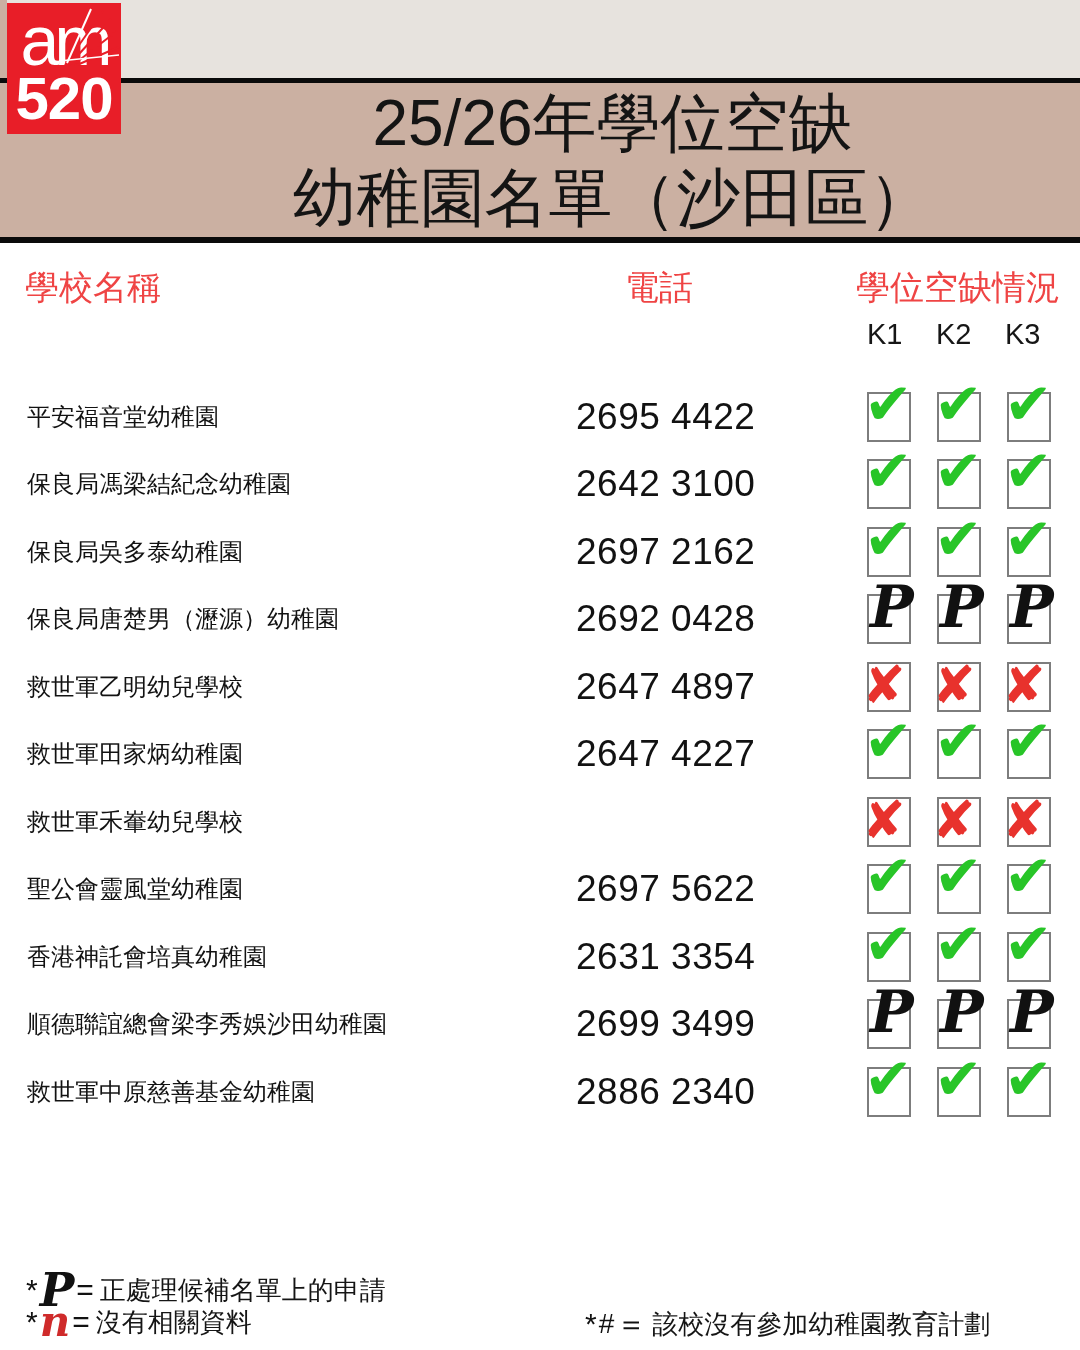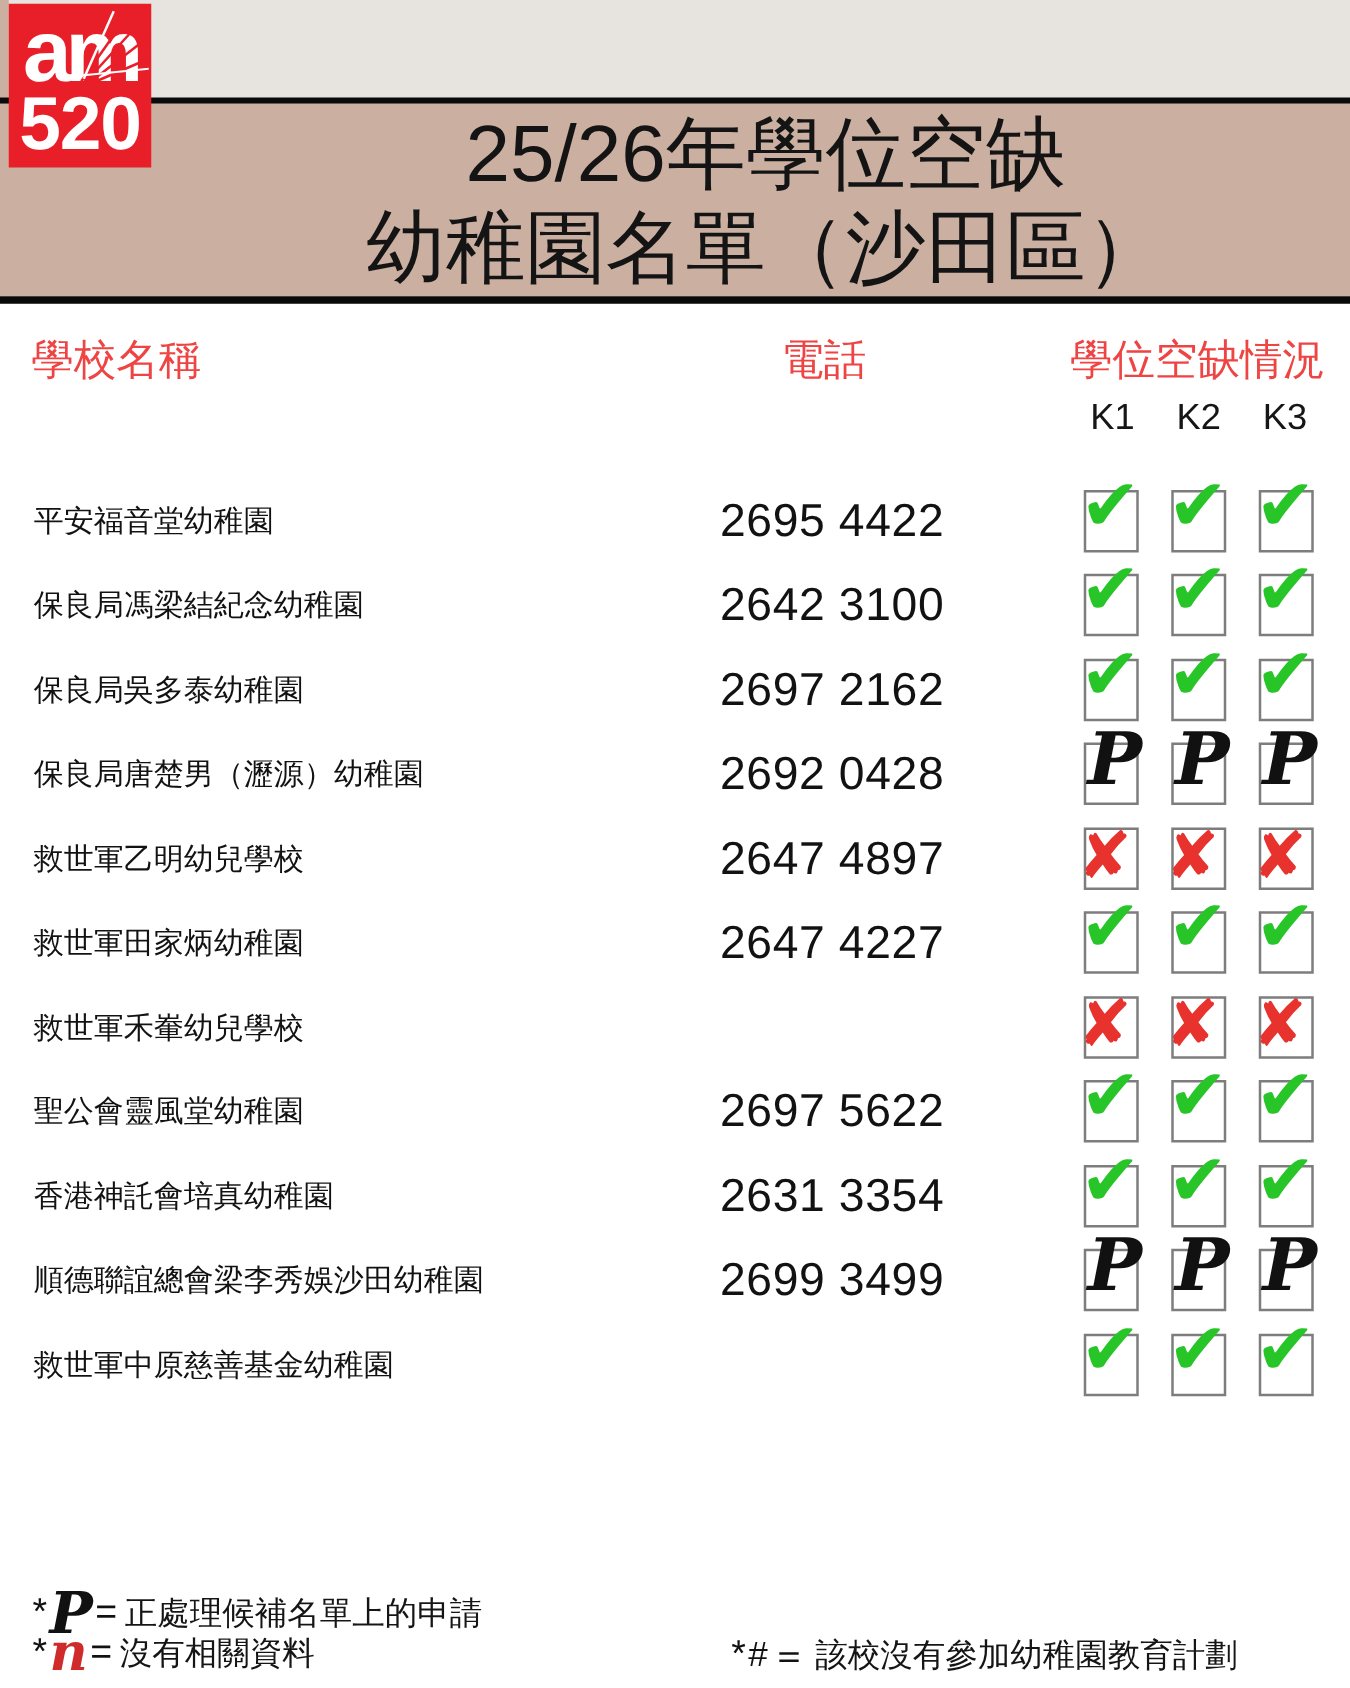--- a/index.html
+++ b/index.html
@@ -10,30 +10,30 @@
   
   .top-strip{position:absolute;left:0;top:0;width:1080px;height:83px;background:var(--strip_gray);}
   .left-sliver{position:absolute;left:0;top:0;width:7px;height:83px;background:var(--band_tan);}
   .top-rule{position:absolute;left:0;top:78px;width:1080px;height:5px;background:#0a0a0a;}
   .title-band{position:absolute;left:0;top:83px;width:1080px;height:154px;background:var(--band_tan);}
   .bottom-rule{position:absolute;left:0;top:237px;width:1080px;height:6px;background:#0a0a0a;}
   .title-wrap{position:absolute;left:145px;right:0;top:86px;text-align:center;line-height:75px;font-size:64px;color:#141414;letter-spacing:0;}
   
   .logo{position:absolute;left:7px;top:3px;width:114px;height:131px;background:var(--logo_red);z-index:5;
         display:flex;flex-direction:column;align-items:center;justify-content:center;overflow:hidden;}
-  .logo .l1{font-weight:bold;font-size:70px;line-height:58px;color:#fff;letter-spacing:-5px;margin-top:2px;}
+  .logo .l1{font-weight:normal;font-size:70px;line-height:58px;color:#fff;letter-spacing:-5px;margin-top:2px;}
   .logo .l2{font-weight:bold;font-size:60px;line-height:58px;color:#fff;letter-spacing:-1px;}
   .logo svg{position:absolute;left:0;top:0;}
   
   .col-head{position:absolute;top:265px;font-size:34px;color:#ef4444;}
   .col-school{left:25px;}
   .col-phone{left:625px;}
   .col-status{left:856px;}
   .grade-row{position:absolute;left:867px;top:318px;width:184px;display:flex;justify-content:space-between;}
-  .grade-row span{width:46px;text-align:center;font-size:29px;color:#161616;}
+  .grade-row span{width:46px;font-size:29px;color:#161616;}
   
   .rows{position:absolute;left:0;top:383px;width:1080px;}
   .row{position:relative;height:67.5px;}
   .school{position:absolute;left:27px;top:50%;transform:translateY(-50%);font-size:24px;white-space:nowrap;color:#121212;}
   .phone{position:absolute;left:576px;top:50%;transform:translateY(-50%);font-size:37px;letter-spacing:.5px;color:#121212;}
   .cells{position:absolute;left:867px;top:50%;transform:translateY(-50%);display:flex;gap:26px;}
   .status-box{width:44px;height:50px;border:2px solid #7d7d7d;position:relative;background:#fff;box-sizing:border-box;}
   .mark{position:absolute;line-height:1;font-weight:bold;}
   .mark.check{color:var(--check_green);font-size:58px;left:-5px;top:-19px;font-family:"DejaVu Sans",sans-serif;}
   .mark.cross{color:var(--cross_red);font-size:52px;left:-7px;top:-5px;font-family:"DejaVu Sans",sans-serif;}
@@ -242,20 +242,21 @@
           <span class="mark waitlist">P</span>
         </div>
         <div class="status-box">
           <span class="mark waitlist">P</span>
         </div>
       </div>
   </div>
 
   <div class="row">
     <div class="school">救世軍中原慈善基金幼稚園</div>
+    <div class="phone">2886 2340</div>
     <div class="cells">
         <div class="status-box">
           <span class="mark check">✔</span>
         </div>
         <div class="status-box">
           <span class="mark check">✔</span>
         </div>
         <div class="status-box">
           <span class="mark check">✔</span>
         </div>

